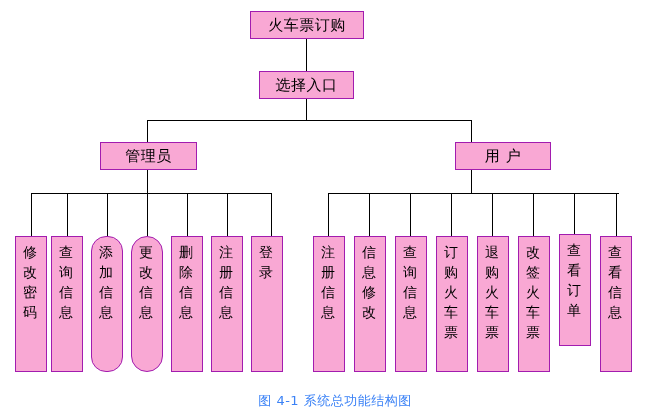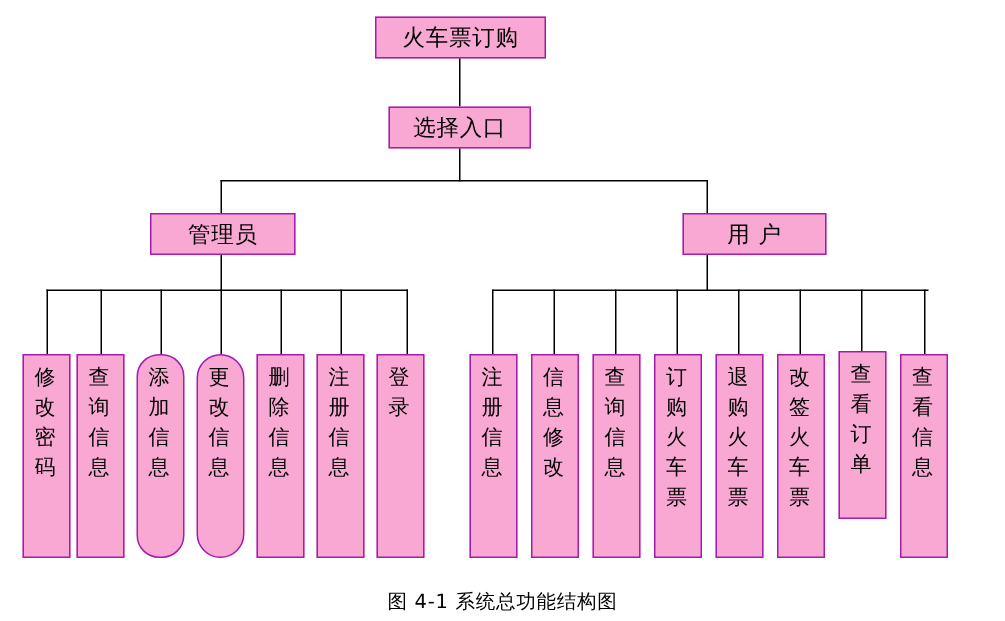--- a/index.html
+++ b/index.html
@@ -52,21 +52,21 @@
     position: absolute;
     height: 1px;
     background: #000000;
   }
   .caption {
     position: absolute;
     left: 0;
     width: 670px;
     text-align: center;
     font-size: 13px;
-    color: #000000;
+    color: #3b82f6;
     letter-spacing: 0.5px;
   }
 </style>
 </head>
 <body>
 
 <div id="canvas">
 
   <div class="node node-h" style="left:250px; top:11px; width:114px; height:28px;">
     <span>火车票订购</span>

